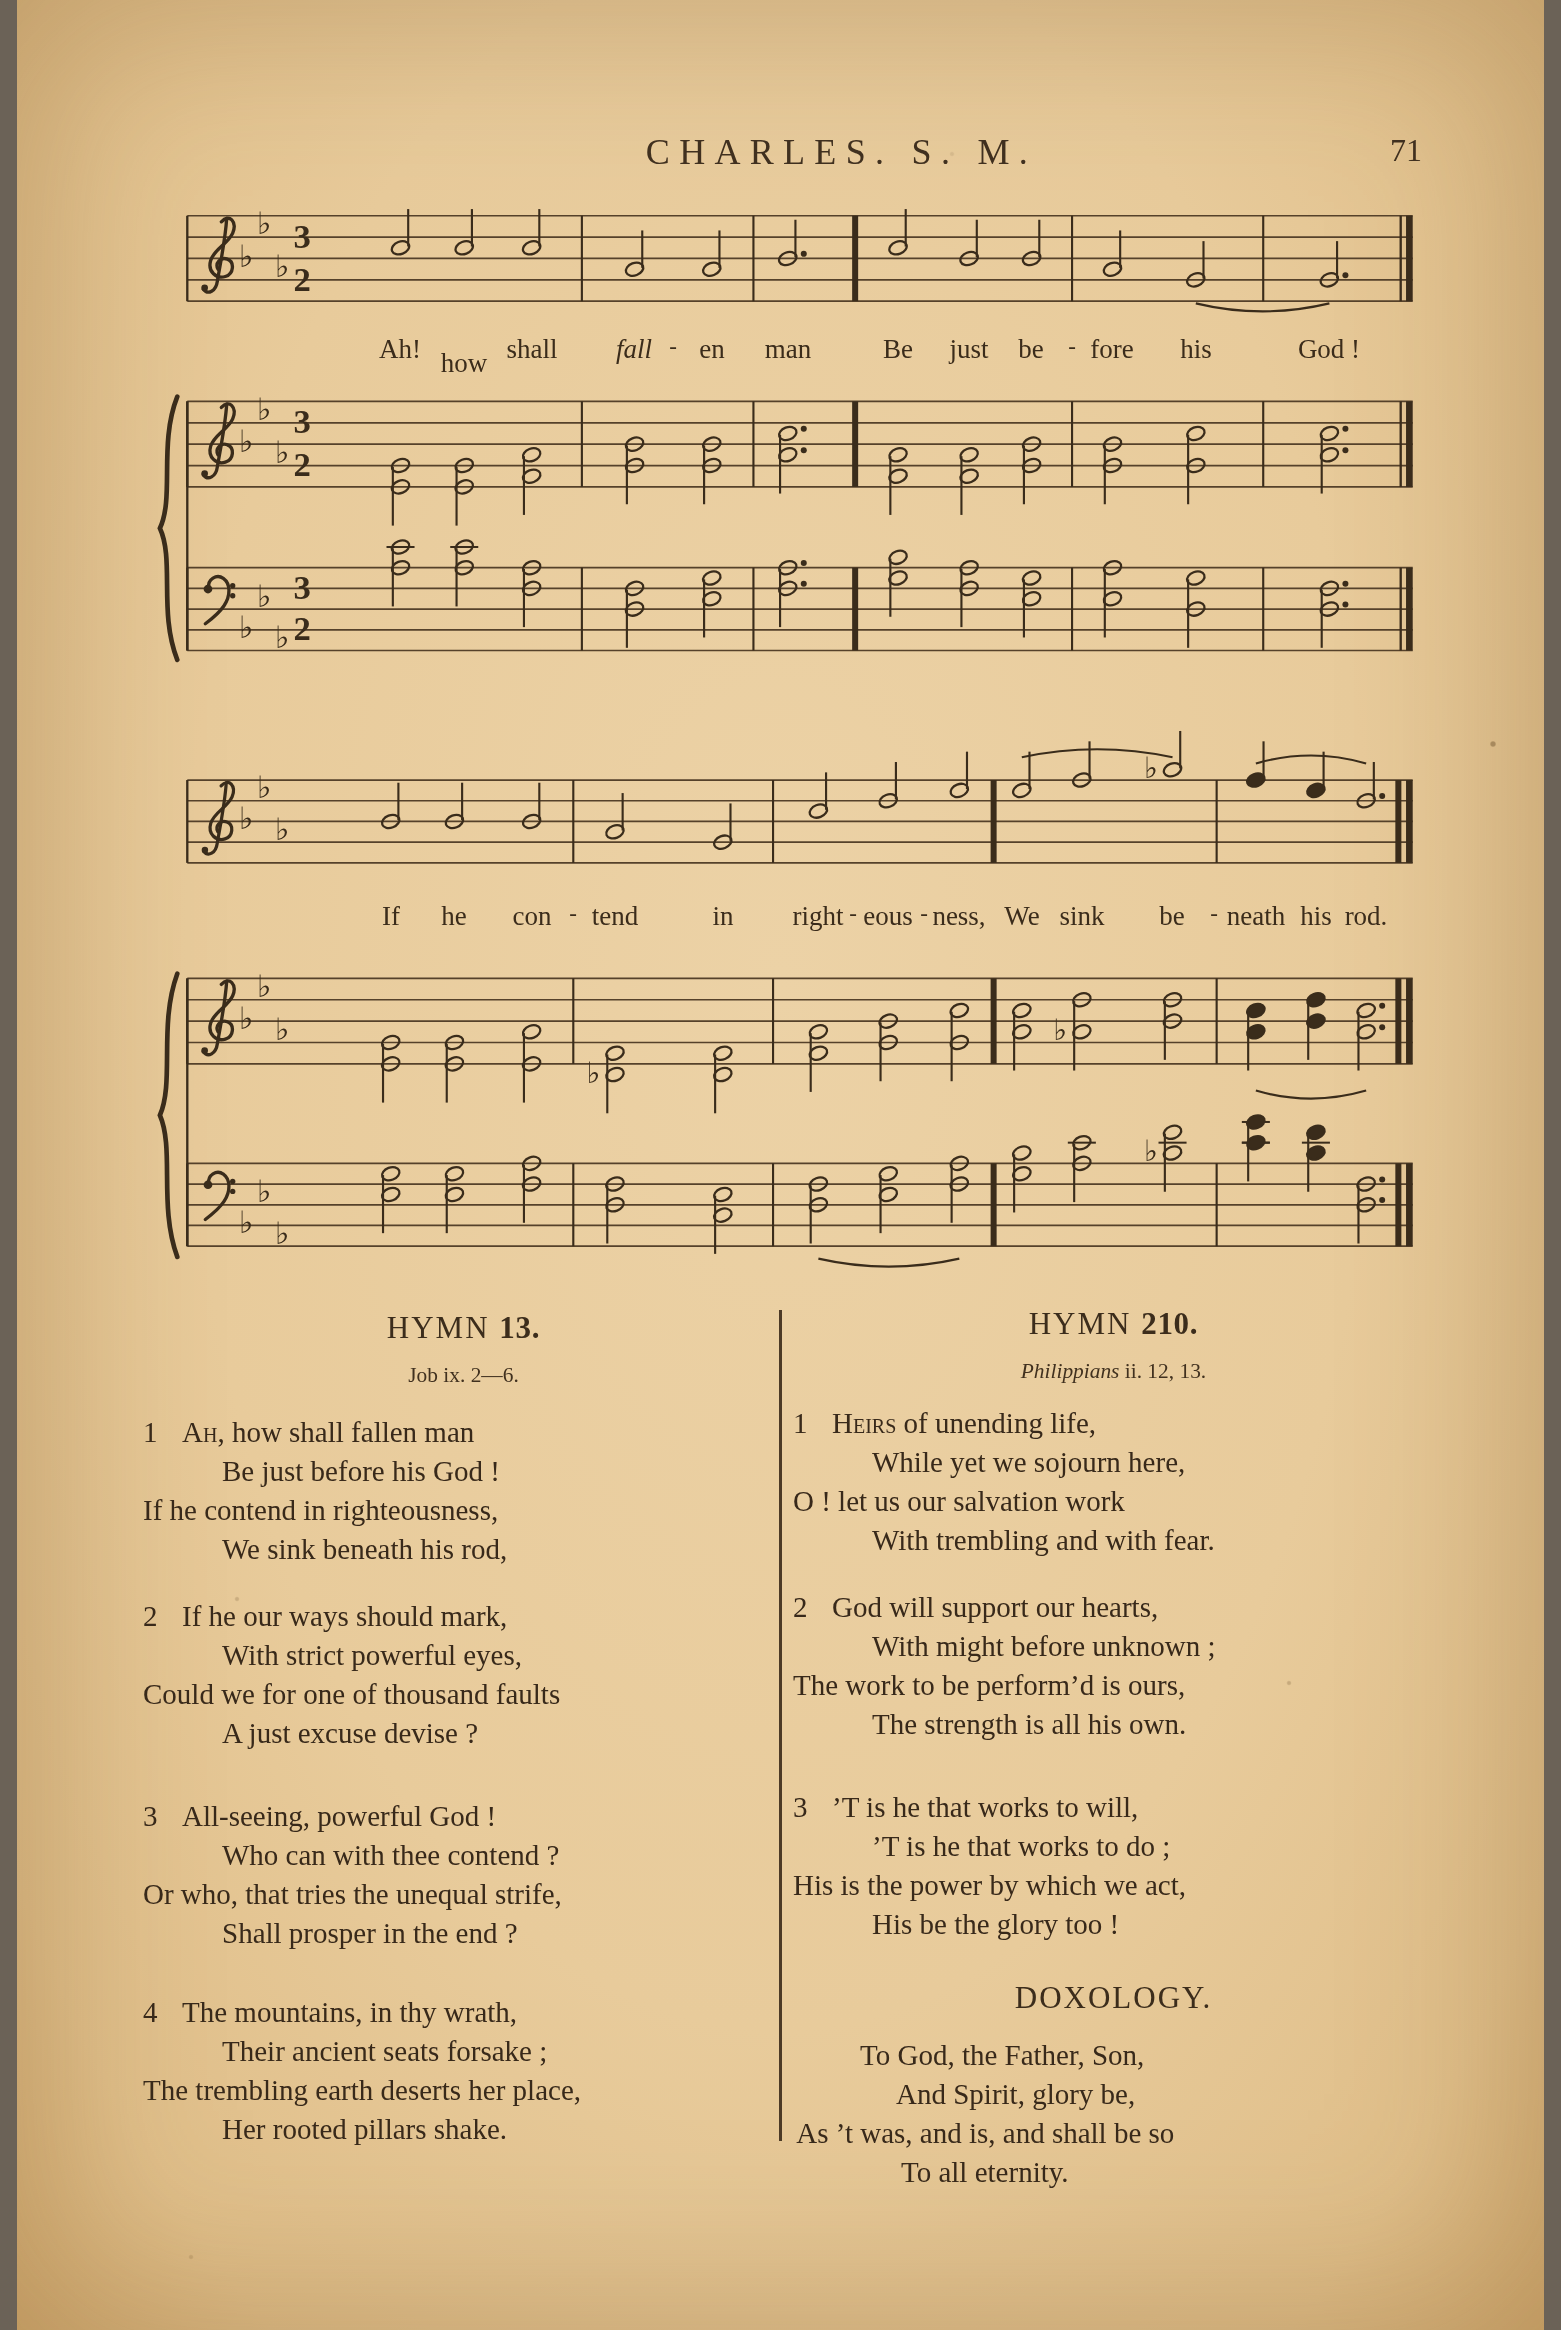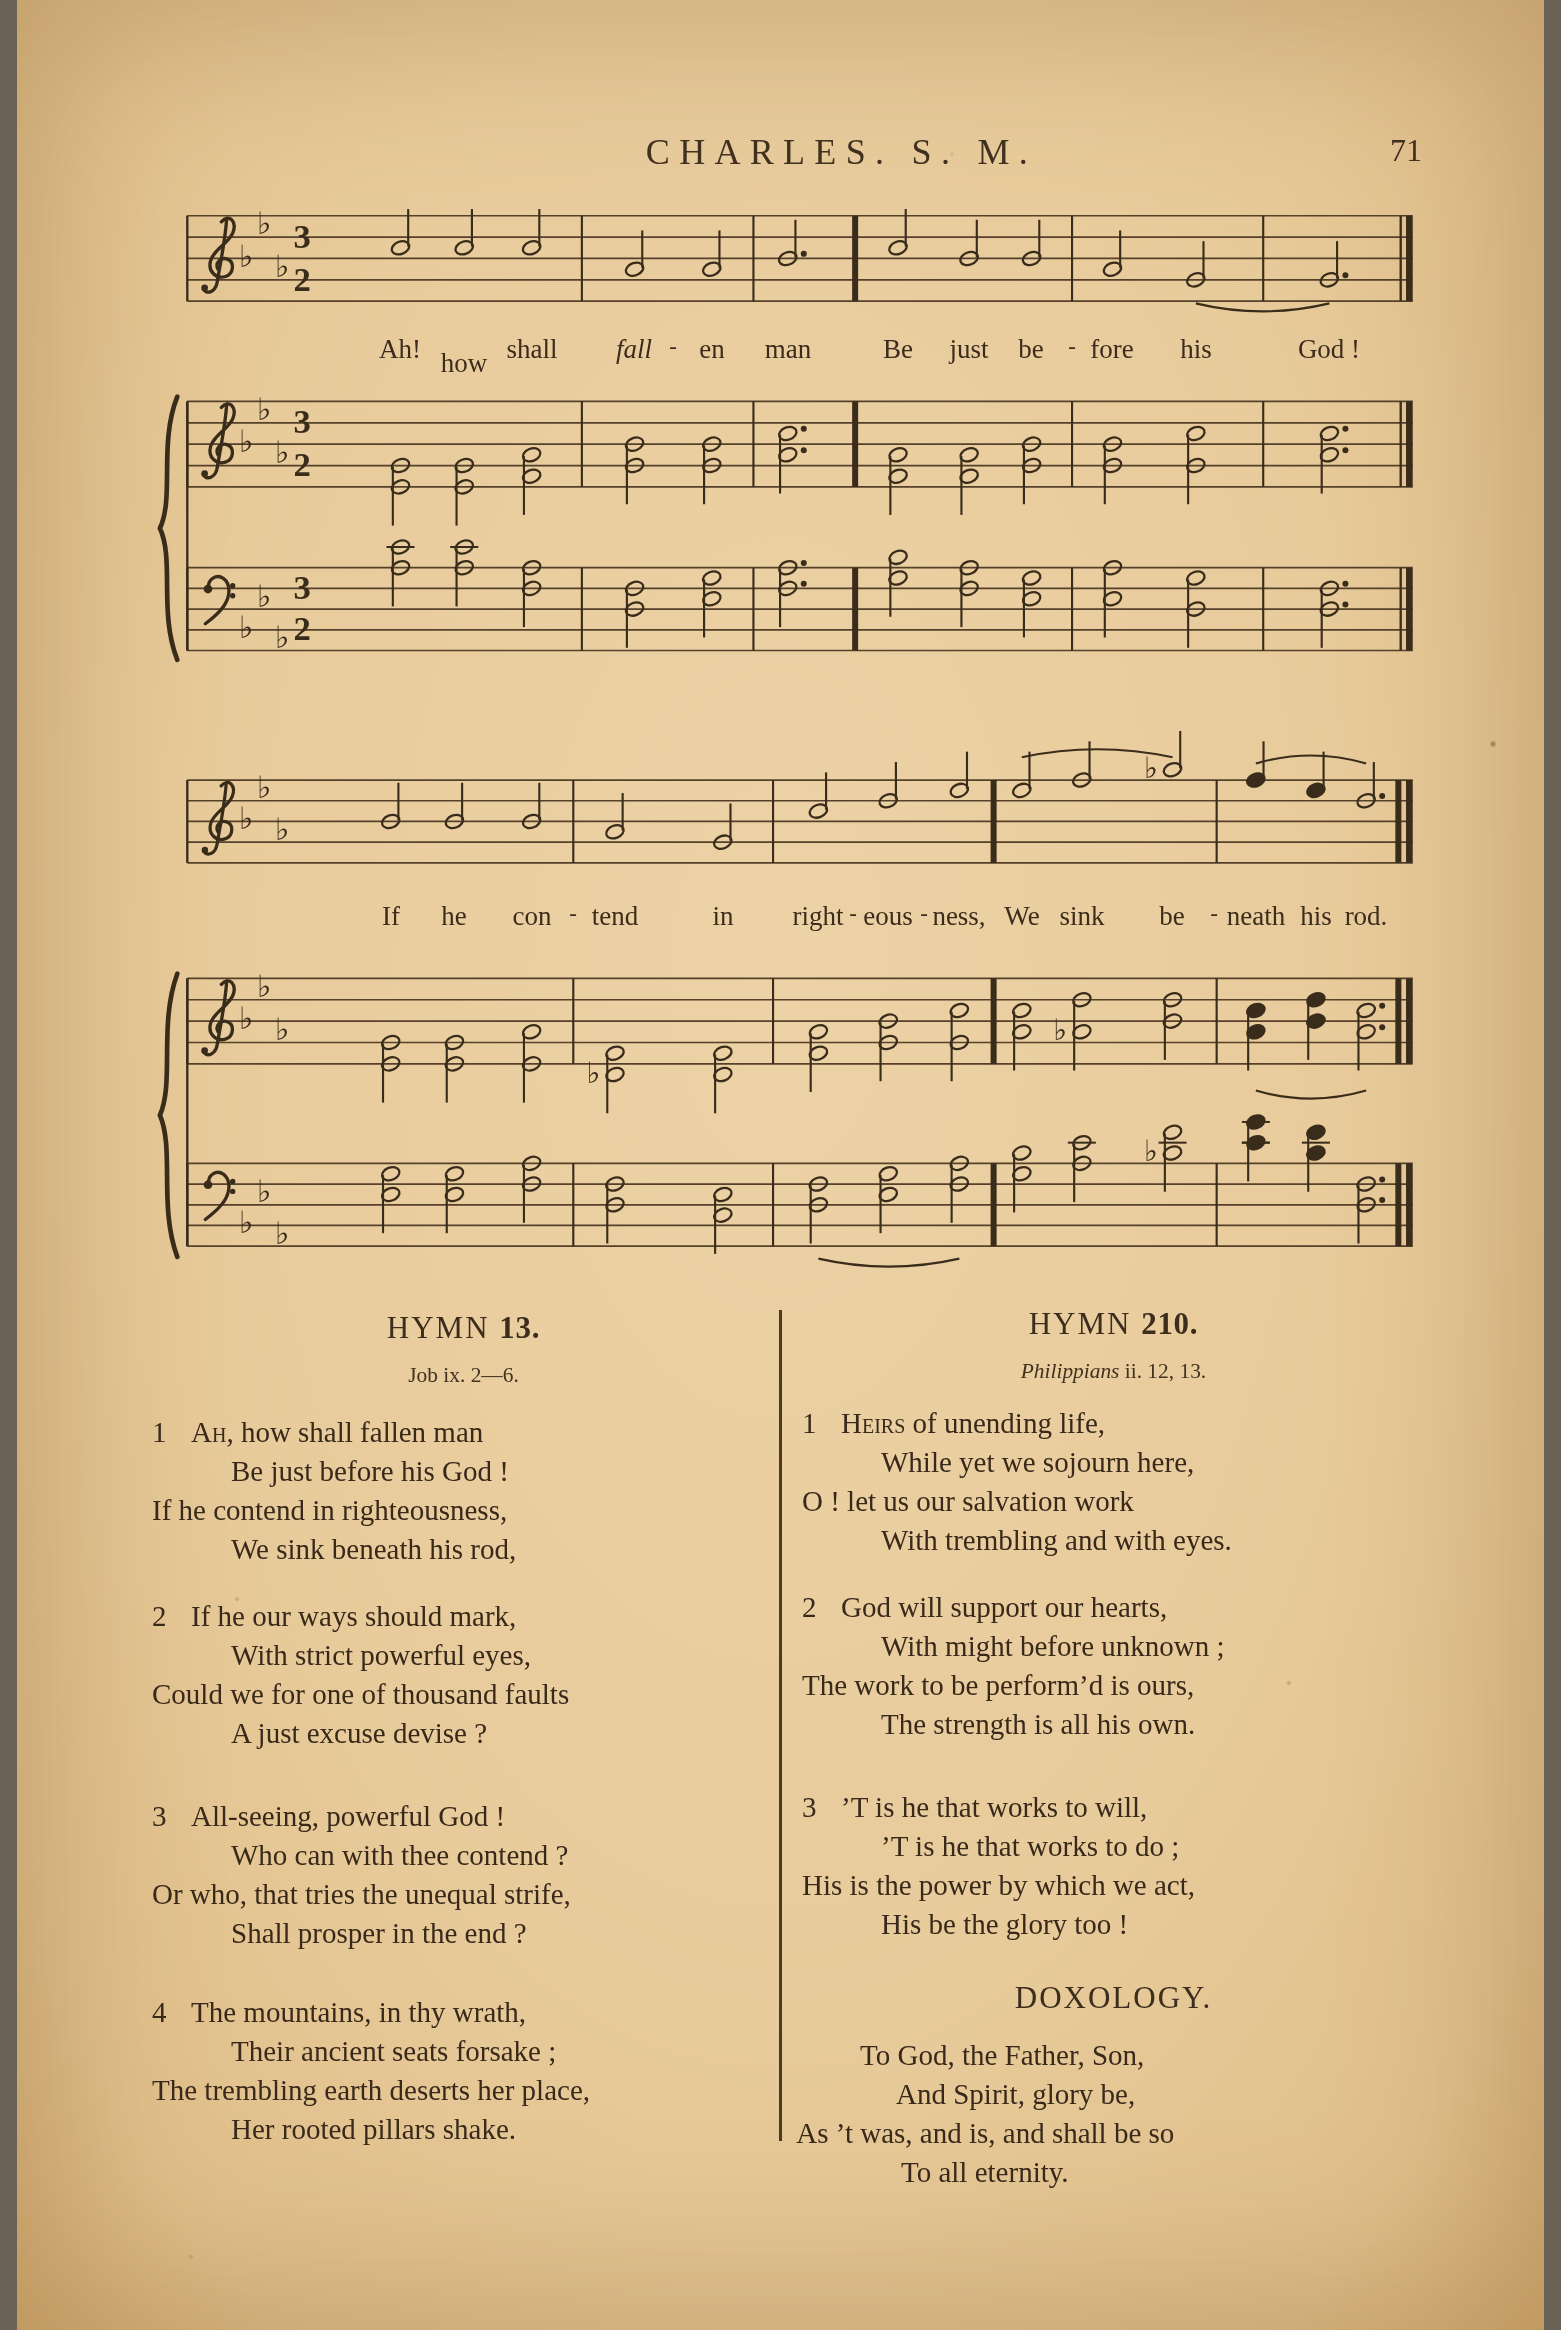--- a/index.html
+++ b/index.html
@@ -44,21 +44,21 @@
   .hymn-right{left:776px; top:1306px;}
   .hymn-head{
     text-align:center; font-size:31px; letter-spacing:2px; color:#3c2d1c;
     margin:0 0 17.4px 0; font-weight:normal;
   }
   .hymn-head b{font-weight:bold; letter-spacing:0.7px;}
   .hymn-ref{
     text-align:center; font-size:21.4px; margin:0 0 25px 0; color:#41311f;
   }
   .hymn-ref i{font-style:italic;}
-  .verse{margin:9px;}
+  .verse{margin:0;}
   .vline{font-size:29px; line-height:39px; white-space:nowrap;}
   .vline.ind{padding-left:79px;}
   .vnum{display:inline-block; min-width:39px;}
   .sc{font-variant:small-caps;}
   .v-gap1{margin-top:28px;} .v-gap2{margin-top:44px;} .v-gap3{margin-top:40px;}
   .hymn-right .hymn-ref{margin-bottom:20px;}
   .dox-head{
     text-align:center; font-size:31px; letter-spacing:2px; font-weight:normal;
     margin:36px 0 20px 0; color:#3c2d1c;
   }
@@ -693,21 +693,21 @@
   </section>
 
   <section class="hymn hymn-right">
     <h2 class="hymn-head"><span>HYMN</span> <b>210.</b></h2>
     <div class="hymn-ref"><i>Philippians</i><span> ii. 12, 13.</span></div>
     <div id="verses-1">
         <div class="verse">
           <div class="vline"><span class="vnum">1</span><span class="sc">Heirs</span> of unending life,</div>
           <div class="vline ind">While yet we sojourn here,</div>
           <div class="vline">O ! let us our salvation work</div>
-          <div class="vline ind">With trembling and with eyes.</div>
+          <div class="vline ind">With trembling and with fear.</div>
         </div>
         <div class="verse v-gap1">
           <div class="vline"><span class="vnum">2</span>God will support our hearts,</div>
           <div class="vline ind">With might before unknown ;</div>
           <div class="vline">The work to be perform’d is ours,</div>
           <div class="vline ind">The strength is all his own.</div>
         </div>
         <div class="verse v-gap2">
           <div class="vline"><span class="vnum">3</span>’T is he that works to will,</div>
           <div class="vline ind">’T is he that works to do ;</div>

